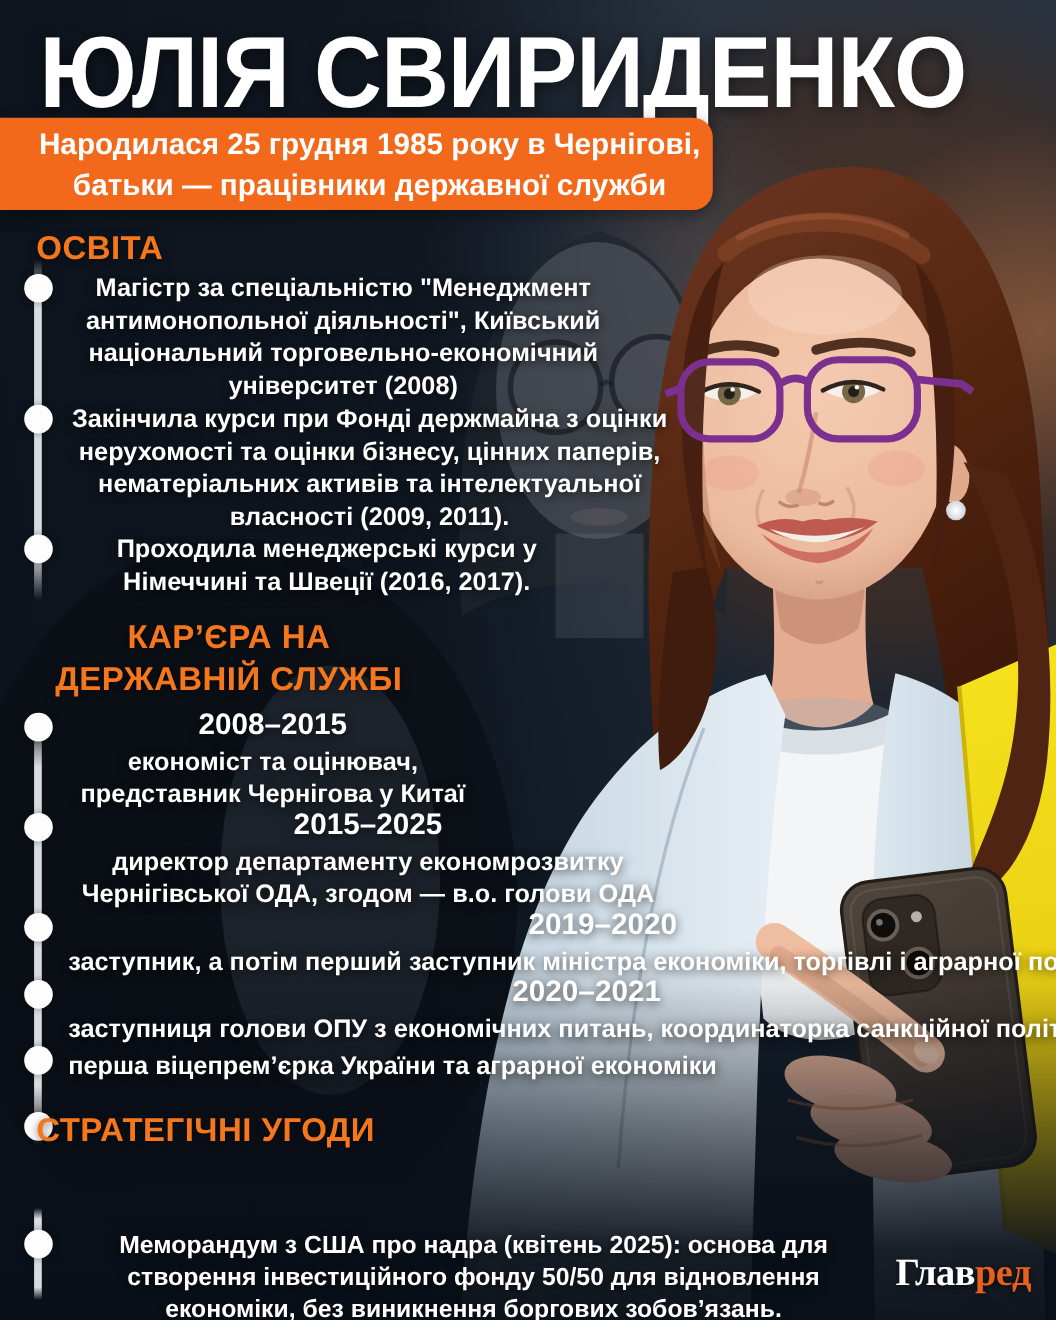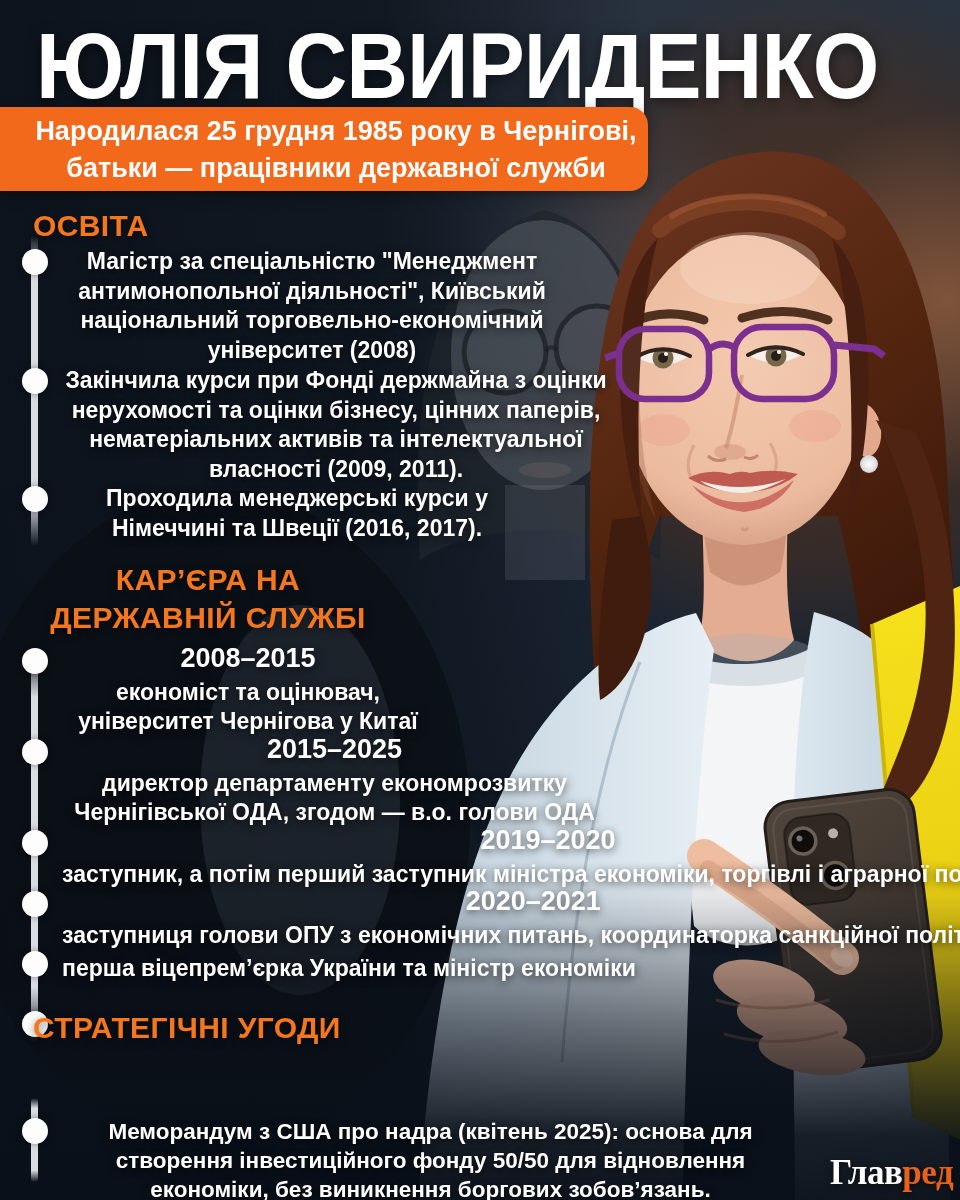--- a/index.html
+++ b/index.html
@@ -50,21 +50,21 @@
     background:linear-gradient(180deg,rgba(240,243,245,0) 0%,rgba(240,243,245,.9) 12%,rgba(240,243,245,.9) 86%,rgba(240,243,245,0) 100%);
   }
   #tl-edu{top:236px;height:310px;}
   #tl-career{top:650px;height:392px;}
   #tl-strat{top:1098px;height:84px;}
   .dot{
     position:absolute;left:22px;width:26px;height:26px;border-radius:50%;
     background:#fdfdfd;box-shadow:0 0 7px rgba(0,0,0,.4);
   }
   .logo{
-    position:absolute;left:814px;top:1137px;margin:16px;
+    position:absolute;left:814px;top:1137px;margin:0;
     font-family:"Liberation Serif","DejaVu Serif",serif;font-size:35px;font-weight:700;
     letter-spacing:-.5px;white-space:nowrap;text-shadow:0 2px 6px rgba(0,0,0,.55);
   }
   .logo .l2{color:#e8611a;}
 </style>
 </head>
 <body>
 
 <div class="canvas">
 
@@ -243,36 +243,36 @@
   <div class="dot" style="top:1118px"></div>
 
   <h2 class="sec-h" id="h-edu">ОСВІТА</h2>
   <p class="bullet" id="b-edu-0">Магістр за спеціальністю "Менеджмент антимонопольної діяльності", Київський національний торговельно-економічний університет (2008)</p>
   <p class="bullet" id="b-edu-1">Закінчила курси при Фонді держмайна з оцінки нерухомості та оцінки бізнесу, цінних паперів, нематеріальних активів та інтелектуальної власності (2009, 2011).</p>
   <p class="bullet" id="b-edu-2">Проходила менеджерські курси у Німеччині та Швеції (2016, 2017).</p>
 
   <h2 class="sec-h" id="h-career">КАР’ЄРА НА ДЕРЖАВНІЙ СЛУЖБІ</h2>
   <div class="item" id="it0">
     <p class="period">2008–2015</p>
-    <p class="desc">економіст та оцінювач, університет Чернігова у Китаї</p>
+    <p class="desc">економіст та оцінювач, представник Чернігова у Китаї</p>
   </div>
   <div class="item" id="it1">
     <p class="period">2015–2025</p>
     <p class="desc">директор департаменту економрозвитку Чернігівської ОДА, згодом — в.о. голови ОДА</p>
   </div>
   <div class="item" id="it2">
     <p class="period">2019–2020</p>
     <p class="desc">заступник, а потім перший заступник міністра економіки, торгівлі і аграрної політики</p>
   </div>
   <div class="item" id="it3">
     <p class="period">2020–2021</p>
     <p class="desc">заступниця голови ОПУ з економічних питань, координаторка санкційної політики</p>
   </div>
   <div class="item" id="it4">
-    <p class="desc">перша віцепрем’єрка України та міністр економіки</p>
+    <p class="desc">перша віцепрем’єрка України та аграрної економіки</p>
   </div>
 
   <h2 class="sec-h" id="h-strat">СТРАТЕГІЧНІ УГОДИ</h2>
   <p class="bullet" id="b-strat">Меморандум з США про надра (квітень 2025): основа для створення інвестиційного фонду 50/50 для відновлення економіки, без виникнення боргових зобов’язань.</p>
 
   <p class="logo"><span class="l1">Глав</span><span class="l2">ред</span></p>
 
 </div>
 
 </body></html>

